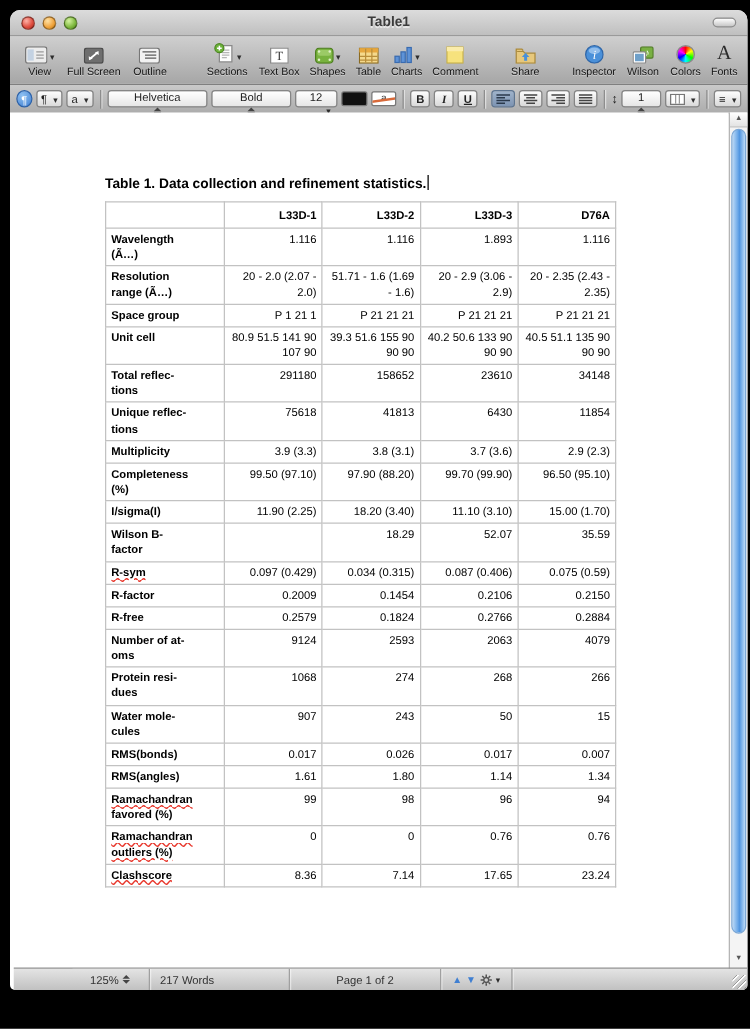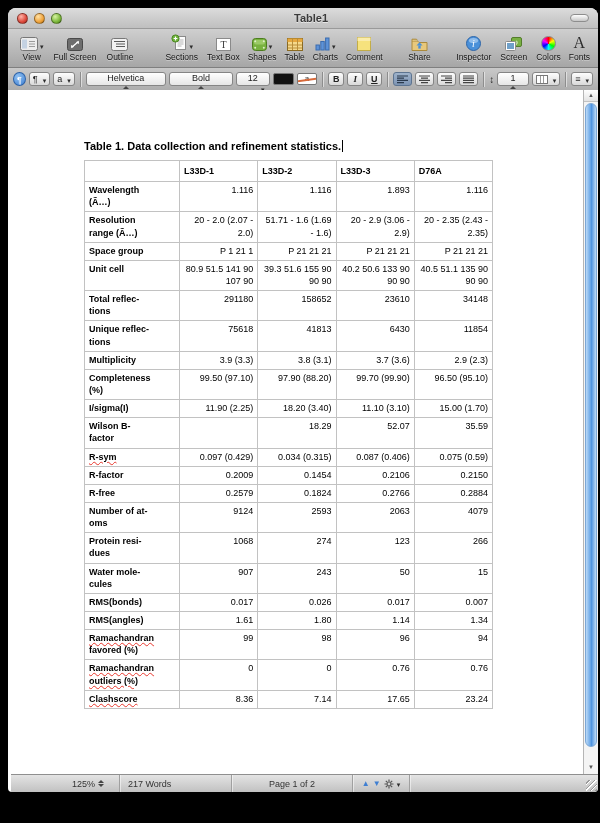--- a/index.html
+++ b/index.html
@@ -58,21 +58,21 @@
   .alignsvg{display:block;}
   
   .docarea{position:absolute;left:0;right:15px;top:82px;bottom:17px;background:#fff;overflow:hidden;}
   .doc-content{padding:50px 0 0 76px;}
   .doc-title{font-size:11px;font-weight:bold;color:#000;}
   .caret{display:inline-block;width:1px;height:12px;background:#000;vertical-align:-2px;margin-left:1px;}
   table.stats{border-collapse:collapse;margin-top:8px;table-layout:fixed;width:409px;}
   table.stats td{border:1px solid #c2c2c2;font-size:9px;padding:2px 4px 3px;vertical-align:top;
                  white-space:pre-line;line-height:1.35;color:#000;overflow:hidden;}
   table.stats td:first-child{width:86px;}
-  table.stats td.hdr{font-weight:bold;text-align:left;padding-top:4px;padding-bottom:4px;}
+  table.stats td.hdr{font-weight:bold;text-align:right;padding-top:4px;padding-bottom:4px;}
   table.stats td.lbl{font-weight:bold;text-align:left;}
   table.stats td.val{text-align:right;}
   .sp{text-decoration:underline;text-decoration-style:wavy;text-decoration-color:#e8372c;
       text-decoration-thickness:1px;text-underline-offset:1px;}
   
   .vscroll{position:absolute;right:0;top:82px;bottom:17px;width:15px;background:#f4f4f4;
            border-left:1px solid #b5b5b5;box-sizing:border-box;}
   .scr-up{position:absolute;top:0;left:0;right:0;height:11px;background:linear-gradient(#fff,#e3e3e3);
           border-bottom:1px solid #c2c2c2;text-align:center;font-size:6px;color:#555;line-height:11px;}
   .scr-dn{position:absolute;bottom:2px;left:0;right:0;height:11px;text-align:center;font-size:6px;color:#555;line-height:11px;}
@@ -256,21 +256,21 @@
       <span class="ticon">
           <span>
         <svg width="17" height="14">
               <rect x="6.5" y="0.5" width="10" height="9" rx="1.5" fill="#79b043" stroke="#537d2a"></rect>
               <text x="11.5" y="7.8" text-anchor="middle" font-size="8" fill="#fff">♪</text>
               <rect x="0.5" y="4.5" width="10" height="9" rx="1" fill="#fff" stroke="#8a8a8a"></rect>
               <rect x="2" y="6" width="7" height="6" fill="#6fa0c9"></rect>
             </svg>
       </span>
         </span>
-      <span class="tlabel">Screen</span>
+      <span class="tlabel">Wilson</span>
     </div>
     <div class="titem" style="margin-right:8px">
       <span class="ticon">
           <span class="colorwheel"></span>
         </span>
       <span class="tlabel">Colors</span>
     </div>
     <div class="titem">
       <span class="ticon">
           <span class="fontsA">A</span>
@@ -483,21 +483,21 @@
               <td class="val">9124</td>
               <td class="val">2593</td>
               <td class="val">2063</td>
               <td class="val">4079</td>
             </tr>
             <tr>
               <td class="lbl"><span>Protein resi-</span>
 <span>dues</span></td>
               <td class="val">1068</td>
               <td class="val">274</td>
-              <td class="val">123</td>
+              <td class="val">268</td>
               <td class="val">266</td>
             </tr>
             <tr>
               <td class="lbl"><span>Water mole-</span>
 <span>cules</span></td>
               <td class="val">907</td>
               <td class="val">243</td>
               <td class="val">50</td>
               <td class="val">15</td>
             </tr>

